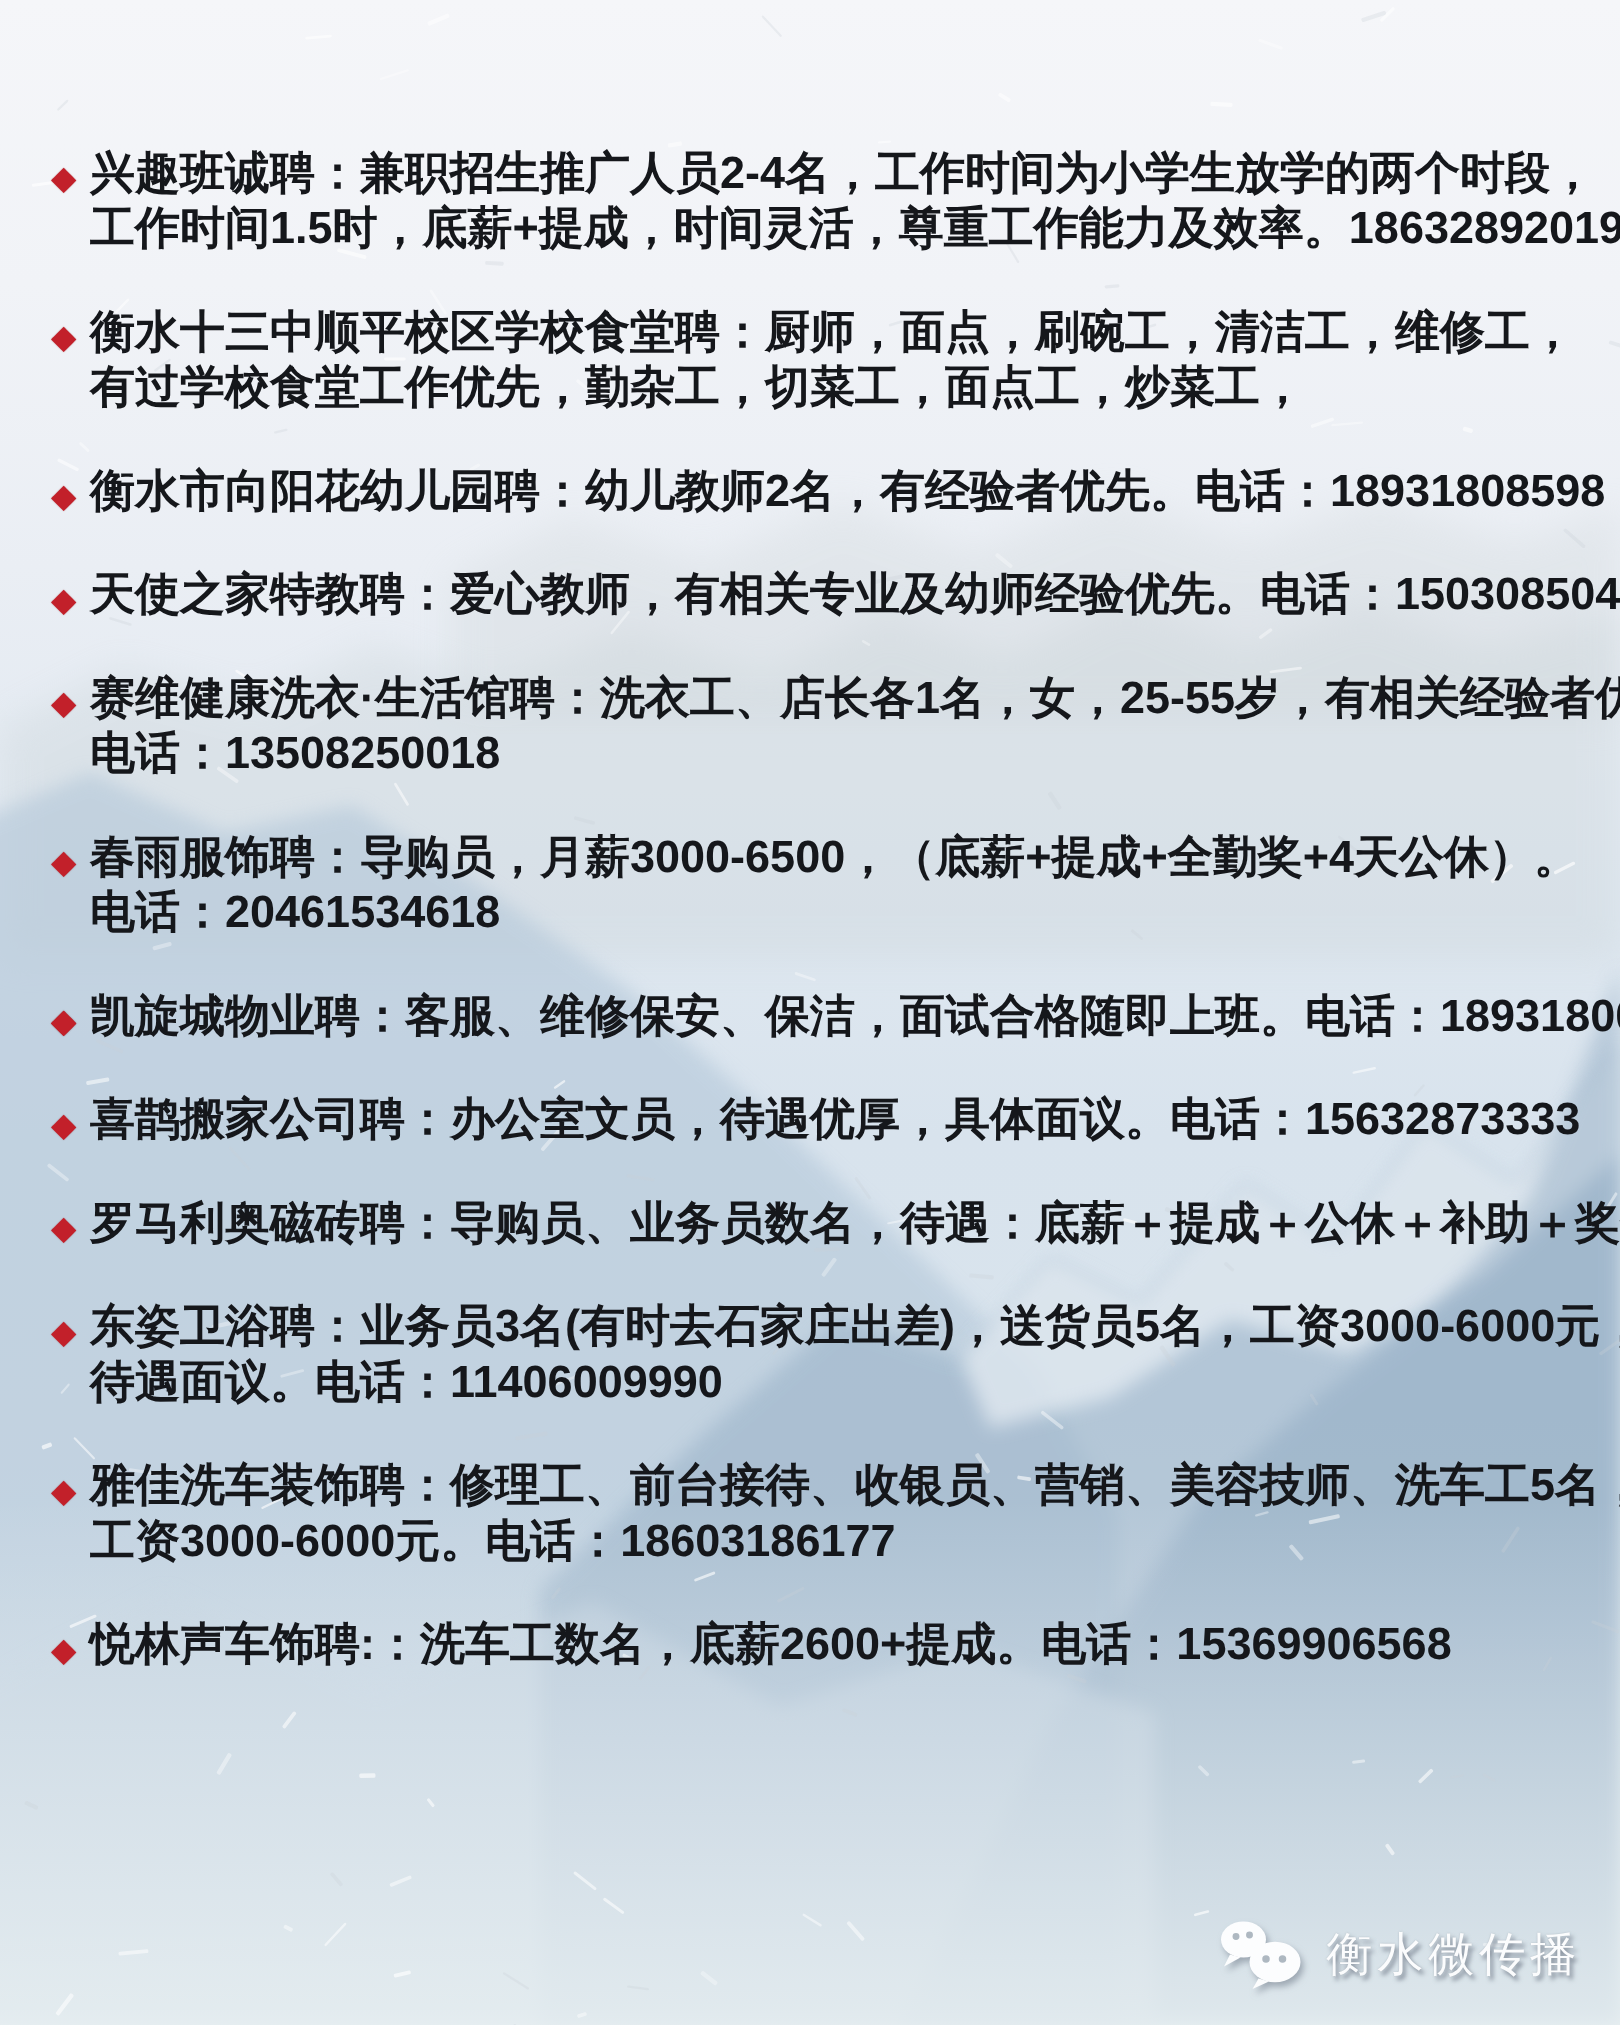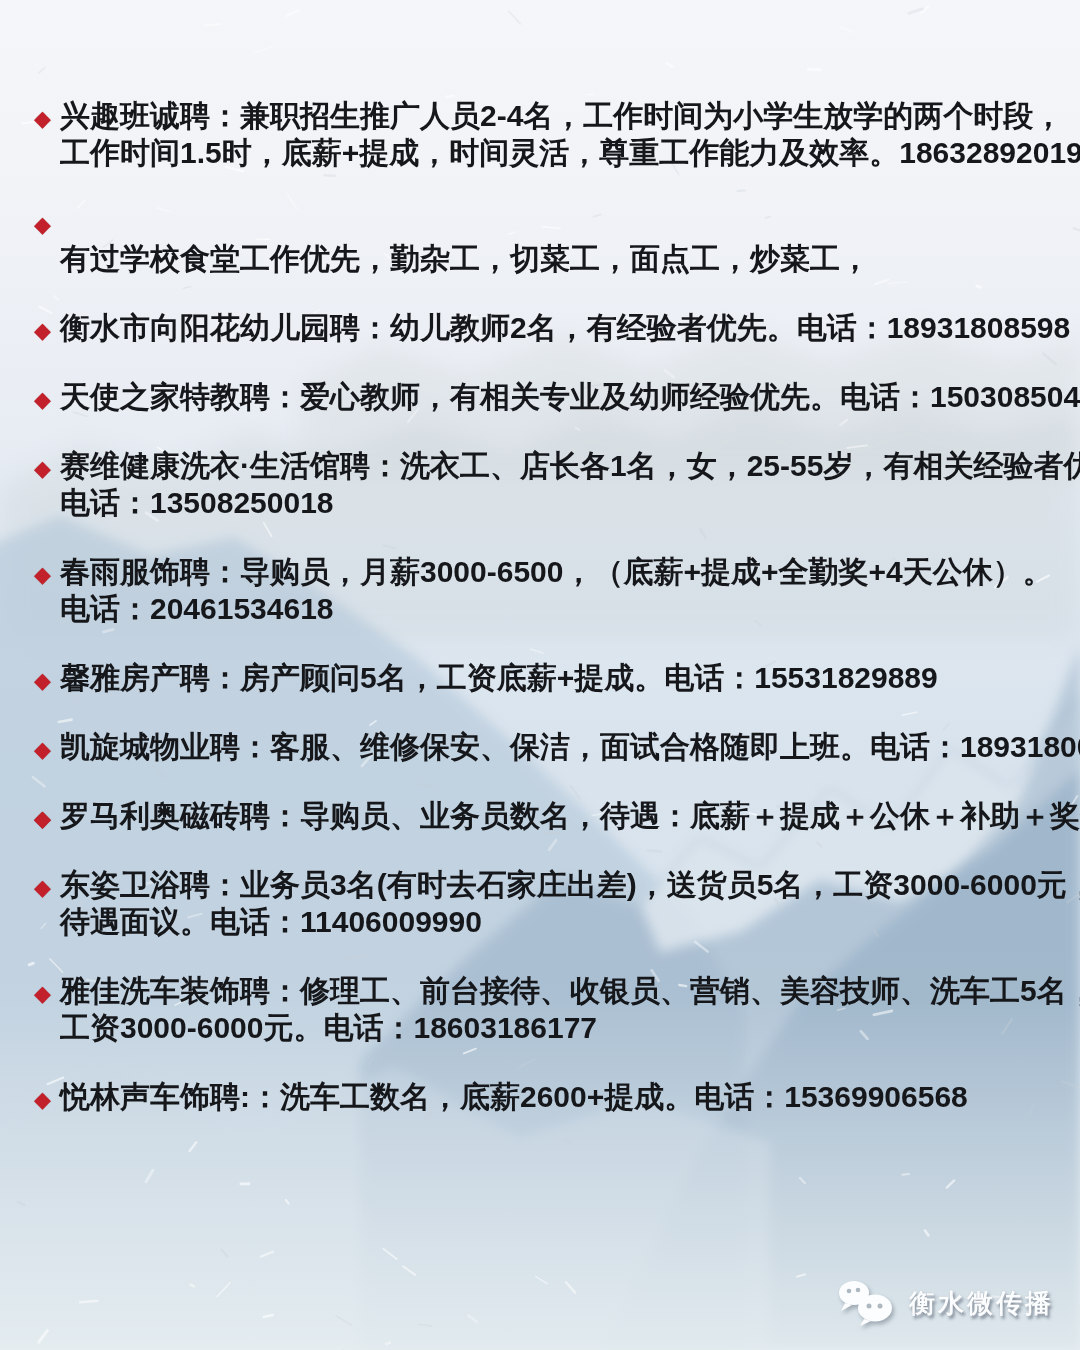--- a/index.html
+++ b/index.html
@@ -34,21 +34,21 @@
     text-shadow:0 0 1px rgba(120,0,0,.4);
   }
   .line{display:inline;}
   .watermark{
     position:absolute;top:1278px;right:26px;
     display:flex;align-items:center;gap:8px;
   }
   .wm-icon svg{display:block;}
   .wm-text{
     font-family:"Liberation Serif","DejaVu Serif",serif;
-    font-size:26px;font-weight:700;letter-spacing:3px;
+    font-size:31px;font-weight:400;letter-spacing:3px;
     color:#fbfcfd;
     text-shadow:2px 3px 3px rgba(105,115,130,.75), 0 0 1px rgba(130,140,150,.5);
   }
 </style>
 </head>
 <body>
 
 <div class="page">
 
   <svg class="bg" viewBox="0 0 1080 1350" preserveAspectRatio="none" aria-hidden="true">
@@ -228,28 +228,28 @@
         <rect x="27.5" y="963.9" width="6.9" height="2.9" rx="1" transform="rotate(-21 27.5 963.9)" fill="#ffffff" opacity="0.64"></rect>
         <rect x="838.9" y="424.6" width="10.4" height="2.2" rx="1" transform="rotate(-36 838.9 424.6)" fill="#ffffff" opacity="0.40"></rect>
         <rect x="757.2" y="327.9" width="15.8" height="2.2" rx="1" transform="rotate(29 757.2 327.9)" fill="#ffffff" opacity="0.35"></rect>
         <rect x="873.6" y="283.4" width="16.1" height="2.3" rx="1" transform="rotate(-19 873.6 283.4)" fill="#ffffff" opacity="0.47"></rect>
         <rect x="591.3" y="815.0" width="19.3" height="1.4" rx="1" transform="rotate(-11 591.3 815.0)" fill="#ffffff" opacity="0.42"></rect>
       </g>
   </svg>
 
   <main class="listings" id="listings">
       <p class="listing"><span class="bullet">◆</span><span class="line">兴趣班诚聘：兼职招生推广人员2-4名，工作时间为小学生放学的两个时段，</span><br><span class="line">工作时间1.5时，底薪+提成，时间灵活，尊重工作能力及效率。18632892019</span></p>
-      <p class="listing"><span class="bullet">◆</span><br><span class="line">有过学校食堂工作优先，勤杂工，切菜工，面点工，炒菜工，</span><br></p>
+      <p class="listing"><span class="bullet">◆</span><span class="line">衡水十三中顺平校区学校食堂聘：厨师，面点，刷碗工，清洁工，维修工，</span><br><span class="line">有过学校食堂工作优先，勤杂工，切菜工，面点工，炒菜工，</span><br></p>
       <p class="listing"><span class="bullet">◆</span><span class="line">衡水市向阳花幼儿园聘：幼儿教师2名，有经验者优先。电话：18931808598</span></p>
       <p class="listing"><span class="bullet">◆</span><span class="line">天使之家特教聘：爱心教师，有相关专业及幼师经验优先。电话：15030850415</span></p>
       <p class="listing"><span class="bullet">◆</span><span class="line">赛维健康洗衣·生活馆聘：洗衣工、店长各1名，女，25-55岁，有相关经验者优先。</span><br><span class="line">电话：13508250018</span></p>
       <p class="listing"><span class="bullet">◆</span><span class="line">春雨服饰聘：导购员，月薪3000-6500，（底薪+提成+全勤奖+4天公休）。</span><br><span class="line">电话：20461534618</span></p>
-      <p class="listing"><span class="bullet">◆</span><span class="line">馨雅房产聘：房产顾问5名，工资底薪+提成。电话：15531829889</span></p>
+      <p class="listing"><span class="bullet">◆</span></p>
       <p class="listing"><span class="bullet">◆</span><span class="line">凯旋城物业聘：客服、维修保安、保洁，面试合格随即上班。电话：18931800028</span></p>
-      <p class="listing"><span class="bullet">◆</span></p>
+      <p class="listing"><span class="bullet">◆</span><span class="line">喜鹊搬家公司聘：办公室文员，待遇优厚，具体面议。电话：15632873333</span></p>
       <p class="listing"><span class="bullet">◆</span><span class="line">罗马利奥磁砖聘：导购员、业务员数名，待遇：底薪＋提成＋公休＋补助＋奖金。</span><br></p>
       <p class="listing"><span class="bullet">◆</span><span class="line">东姿卫浴聘：业务员3名(有时去石家庄出差)，送货员5名，工资3000-6000元，</span><br><span class="line">待遇面议。电话：11406009990</span></p>
       <p class="listing"><span class="bullet">◆</span><span class="line">雅佳洗车装饰聘：修理工、前台接待、收银员、营销、美容技师、洗车工5名，</span><br><span class="line">工资3000-6000元。电话：18603186177</span></p>
       <p class="listing"><span class="bullet">◆</span><span class="line">悦林声车饰聘:：洗车工数名，底薪2600+提成。电话：15369906568</span></p>
     </main>
 
   <div class="watermark">
     <span class="wm-icon">
       <svg width="68" height="50" viewBox="0 0 68 50" style="filter:drop-shadow(2px 3px 2px rgba(110,120,135,.55));">
         <ellipse cx="21" cy="15" rx="15" ry="12" fill="#fcfdfe"></ellipse>

